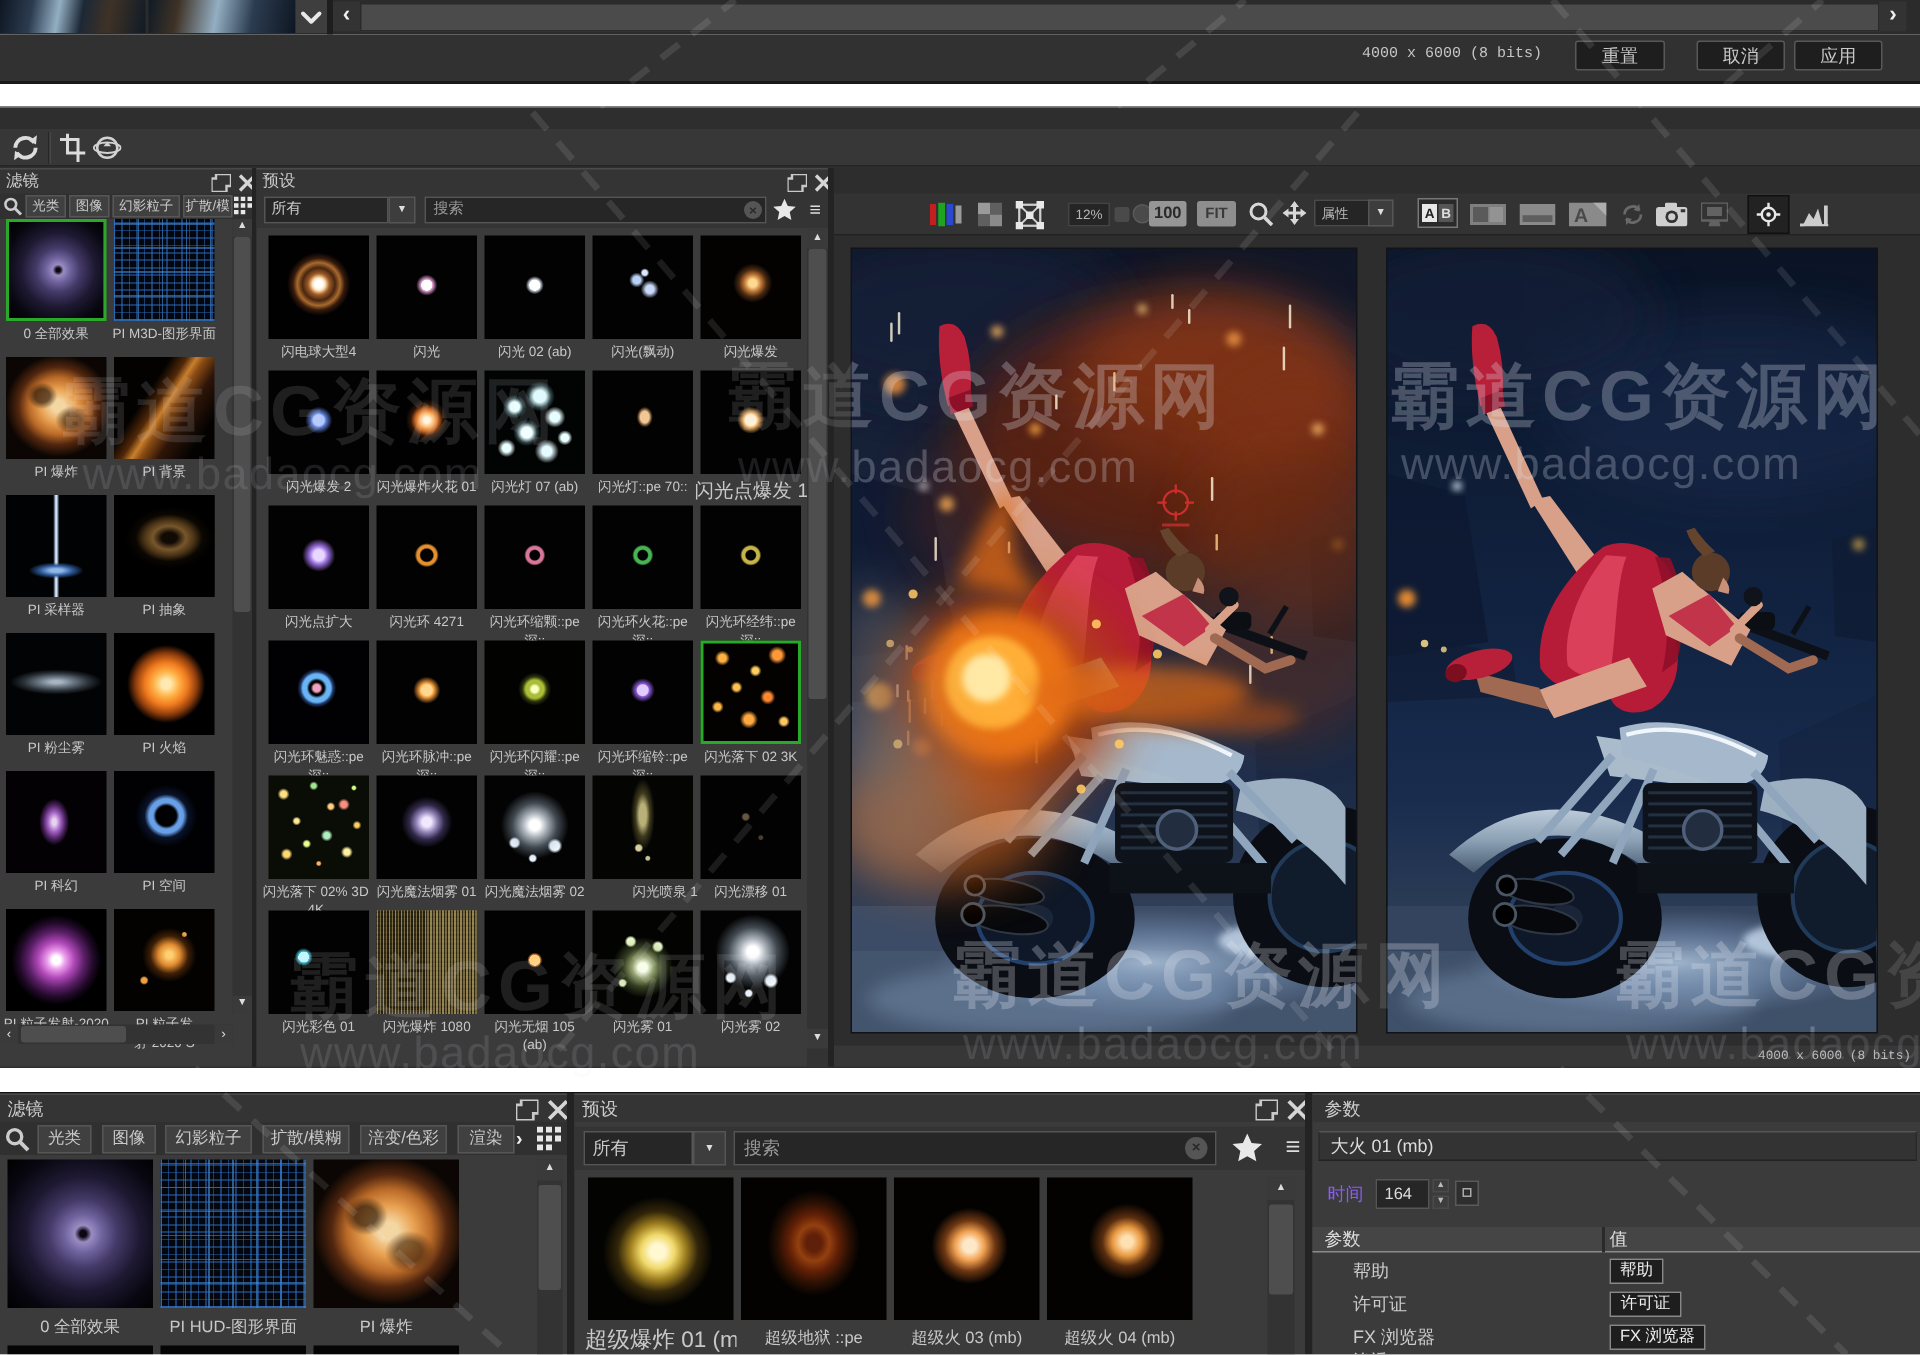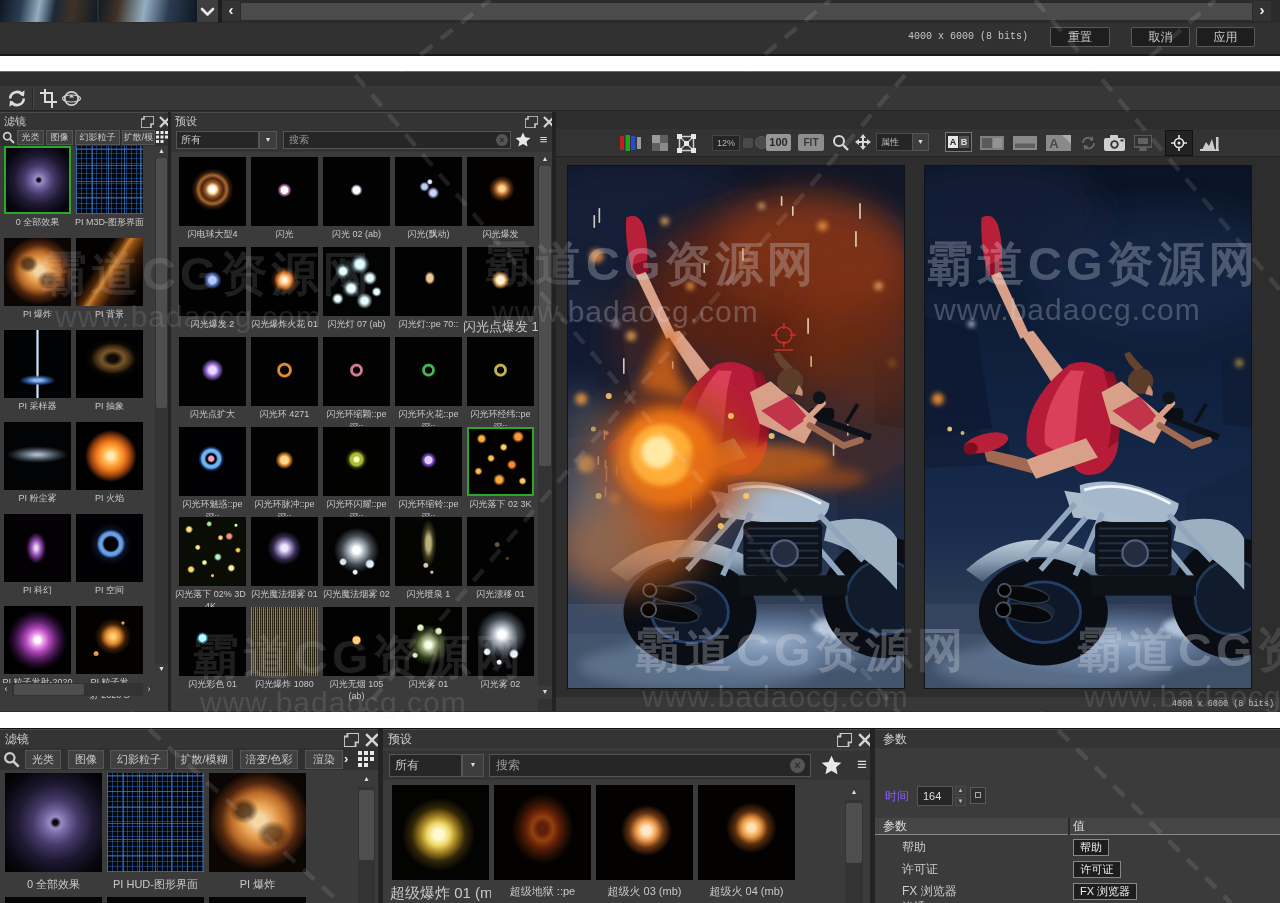--- a/index.html
+++ b/index.html
@@ -168,21 +168,21 @@
 <div class="tlabel" style="left:391px;top:498px;width:75px;font-size:9px">闪光环缩铃::pe<br>深::</div>
 <div class="thumb" style="left:467px;top:427px;width:67px;height:69px;background:radial-gradient(circle 5px at 20% 15%,#ffb040 0 50%,transparent 100%),radial-gradient(circle 4px at 55% 28%,#ffd060 0 50%,transparent 100%),radial-gradient(circle 6px at 78% 12%,#ff9838 0 50%,transparent 100%),radial-gradient(circle 4px at 35% 45%,#ffc050 0 50%,transparent 100%),radial-gradient(circle 5px at 68% 55%,#ff8830 0 50%,transparent 100%),radial-gradient(circle 4px at 15% 65%,#ffb848 0 50%,transparent 100%),radial-gradient(circle 6px at 48% 78%,#ffa840 0 50%,transparent 100%),radial-gradient(circle 4px at 85% 80%,#ffc860 0 50%,transparent 100%),#040201;border:2px solid #2aa82a"></div>
 <div class="tlabel" style="left:463px;top:498px;width:75px;font-size:9px">闪光落下 02 3K</div>
 <div class="thumb" style="left:179px;top:517px;width:67px;height:69px;background:radial-gradient(circle 4px at 15% 18%,#ffe080 0 50%,transparent 100%),radial-gradient(circle 3px at 45% 10%,#a0e890 0 50%,transparent 100%),radial-gradient(circle 4px at 75% 28%,#ff9080 0 50%,transparent 100%),radial-gradient(circle 3px at 28% 44%,#ffe890 0 50%,transparent 100%),radial-gradient(circle 4px at 58% 58%,#b0f0c0 0 50%,transparent 100%),radial-gradient(circle 4px at 18% 76%,#ffd870 0 50%,transparent 100%),radial-gradient(circle 4px at 78% 74%,#fff0a0 0 50%,transparent 100%),radial-gradient(circle 3px at 88% 48%,#ffcf60 0 45%,transparent 100%),radial-gradient(circle 3px at 62% 30%,#ffd080 0 50%,transparent 100%),radial-gradient(circle 3px at 38% 66%,#e8ff90 0 50%,transparent 100%),radial-gradient(circle 2px at 50% 85%,#ffb060 0 50%,transparent 100%),radial-gradient(circle 2px at 85% 12%,#d0ff80 0 50%,transparent 100%),#0a0c06"></div>
 <div class="tlabel" style="left:173px;top:588px;width:75px;font-size:9px">闪光落下 02% 3D<br>4K</div>
 <div class="thumb" style="left:251px;top:517px;width:67px;height:69px;background:radial-gradient(circle 17px at 50% 45%,#f0e8ff 0 18%,rgba(190,170,240,.75) 42%,rgba(120,100,180,.4) 68%,transparent 100%),#020203"></div>
 <div class="tlabel" style="left:247px;top:588px;width:75px;font-size:9px">闪光魔法烟雾 01</div>
 <div class="thumb" style="left:323px;top:517px;width:67px;height:69px;background:radial-gradient(circle at 50% 48%,#fff 0 7%,rgba(230,240,250,.75) 16%,rgba(160,180,200,.4) 30%,transparent 46%),radial-gradient(circle 4px at 30% 65%,#f0f8ff 0 60%,transparent 100%),radial-gradient(circle 5px at 70% 68%,#f0f8ff 0 60%,transparent 100%),radial-gradient(circle 3px at 48% 80%,#eaf4ff 0 60%,transparent 100%),#030303"></div>
 <div class="tlabel" style="left:319px;top:588px;width:75px;font-size:9px">闪光魔法烟雾 02</div>
 <div class="thumb" style="left:395px;top:517px;width:67px;height:69px;background:radial-gradient(ellipse 12% 35% at 50% 38%,rgba(230,220,150,.8) 0 30%,rgba(150,140,70,.4) 60%,transparent 100%),radial-gradient(circle 3px at 46% 70%,#d8d0a0 0 60%,transparent 100%),radial-gradient(circle 2px at 55% 80%,#c8c090 0 60%,transparent 100%),#040403"></div>
-<div class="tlabel" style="left:391px;top:588px;width:75px;font-size:9px">闪光喷泉 1</div>
+<div class="tlabel" style="left:406px;top:588px;width:75px;font-size:9px">闪光喷泉 1</div>
 <div class="thumb" style="left:467px;top:517px;width:67px;height:69px;background:radial-gradient(circle 3px at 45% 40%,rgba(200,170,120,.5) 0 60%,transparent 100%),radial-gradient(circle 2px at 60% 60%,rgba(180,150,100,.4) 0 60%,transparent 100%),#030202"></div>
 <div class="tlabel" style="left:463px;top:588px;width:75px;font-size:9px">闪光漂移 01</div>
 <div class="thumb" style="left:179px;top:607px;width:67px;height:69px;background:radial-gradient(circle 6px at 35% 45%,#c0f8ff 0 60%,#40c8e0 55%,rgba(0,0,0,0) 100%),#020202"></div>
 <div class="tlabel" style="left:175px;top:678px;width:75px;font-size:9px">闪光彩色 01</div>
 <div class="thumb" style="left:251px;top:607px;width:67px;height:69px;background:linear-gradient(rgba(18,15,7,.28),rgba(18,15,7,.28)),repeating-linear-gradient(90deg,rgba(215,195,125,.8) 0 1px,rgba(48,40,18,.8) 1px 2px,rgba(170,150,90,.8) 2px 3px,rgba(24,20,9,.8) 3px 4px),repeating-linear-gradient(0deg,rgba(195,175,105,.45) 0 1px,rgba(38,32,15,.45) 1px 2px,rgba(145,125,75,.45) 2px 3px),#6a5c38"></div>
 <div class="tlabel" style="left:247px;top:678px;width:75px;font-size:9px">闪光爆炸 1080</div>
 <div class="thumb" style="left:323px;top:607px;width:67px;height:69px;background:radial-gradient(circle 5px at 50% 48%,#ffd080 0 72%,#e09040 55%,rgba(0,0,0,0) 100%),#020202"></div>
 <div class="tlabel" style="left:319px;top:678px;width:75px;font-size:9px">闪光无烟 105<br>(ab)</div>
 <div class="thumb" style="left:395px;top:607px;width:67px;height:69px;background:radial-gradient(circle at 50% 55%,#f8ffe8 0 6%,rgba(210,230,160,.7) 14%,rgba(140,170,90,.35) 26%,transparent 40%),radial-gradient(circle 4px at 38% 30%,#e8f8c8 0 60%,transparent 100%),radial-gradient(circle 4px at 65% 35%,#eaf8d0 0 60%,transparent 100%),radial-gradient(circle 3px at 30% 70%,#e8f8c8 0 60%,transparent 100%),#030302"></div>
 <div class="tlabel" style="left:391px;top:678px;width:75px;font-size:9px">闪光雾 01</div>
@@ -617,20 +617,21 @@
 <div class="thumb" style="left:596px;top:785px;width:97px;height:95px;background:radial-gradient(circle at 52% 48%,#ffe8c8 0 6%,#f0a050 14%,rgba(180,90,30,.6) 24%,transparent 36%),#030201"></div>
 <div class="tlabel" style="left:594px;top:884px;width:101px;font-size:11px">超级火 03 (mb)</div>
 <div class="thumb" style="left:698px;top:785px;width:97px;height:95px;background:radial-gradient(circle at 55% 45%,#ffe0b0 0 5%,#e89840 13%,rgba(160,80,25,.55) 22%,transparent 34%),#030201"></div>
 <div class="tlabel" style="left:696px;top:884px;width:101px;font-size:11px">超级火 04 (mb)</div>
 <div class="abs" style="left:845px;top:785px;width:18px;height:118px;background:#333"></div>
 <div class="abs" style="left:845px;top:785px;width:18px;height:15px;background:#3a3a3a;color:#ddd;font-size:11px;text-align:center;line-height:13px"><span style="font-size:7px;vertical-align:2px">▲</span></div>
 <div class="abs" style="left:846px;top:803px;width:16px;height:60px;background:#4e4e4e;border-radius:2px"></div>
 <div class="abs" style="left:870px;top:729px;width:5px;height:174px;background:#232323"></div>
 <div class="abs" style="left:875px;top:729px;width:405px;height:174px;background:#3b3b3b"></div>
 <div class="abs" style="left:875px;top:729px;width:405px;height:19px;background:#343434;color:#ccc;font-size:12px;line-height:18px;border-top:1px solid #4a4a4a"><span style="margin-left:8px">参数</span></div>
+<div class="abs" style="left:879px;top:754px;width:399px;height:20px;background:#333;border:1px solid #555;border-left-color:#2a2a2a;border-right-color:#2a2a2a;border-bottom-color:#222;color:#ddd;font-size:12px;line-height:18px"><span style="margin-left:7px">大火 01 (mb)</span></div>
 <div class="abs" style="left:885px;top:788px;width:30px;height:16px;color:#8b5cf6;font-size:12px;line-height:16px">时间</div>
 <div class="abs" style="left:917px;top:786px;width:36px;height:20px;background:#262626;border:1px solid #555;color:#ddd;font-size:11px;line-height:18px"><span style="margin-left:5px">164</span></div>
 <div class="abs" style="left:955px;top:786px;width:11px;height:9px;background:#3d3d3d;border:1px solid #4a4a4a;color:#bbb;font-size:6px;text-align:center;line-height:7px">▲</div>
 <div class="abs" style="left:955px;top:797px;width:11px;height:9px;background:#3d3d3d;border:1px solid #4a4a4a;color:#bbb;font-size:6px;text-align:center;line-height:7px">▼</div>
 <div class="abs" style="left:970px;top:787px;width:16px;height:17px;background:#2e2e2e;border:1px solid #5a5a5a">
       <div class="abs" style="left:4px;top:4px;width:6px;height:6px;border:1px solid #aaa"></div>
     </div>
 <div class="abs" style="left:875px;top:818px;width:405px;height:17px;background:#454545;border-bottom:1px solid #8a8a8a;color:#ddd;font-size:12px;line-height:16px"><span style="margin-left:8px">参数</span><span class="abs" style="left:198px">值</span></div>
 <div class="abs" style="left:1068px;top:818px;width:2px;height:17px;background:#2a2a2a"></div>
 <div class="abs" style="left:902px;top:840px;width:120px;height:15px;color:#ccc;font-size:12px;line-height:15px">帮助</div>

